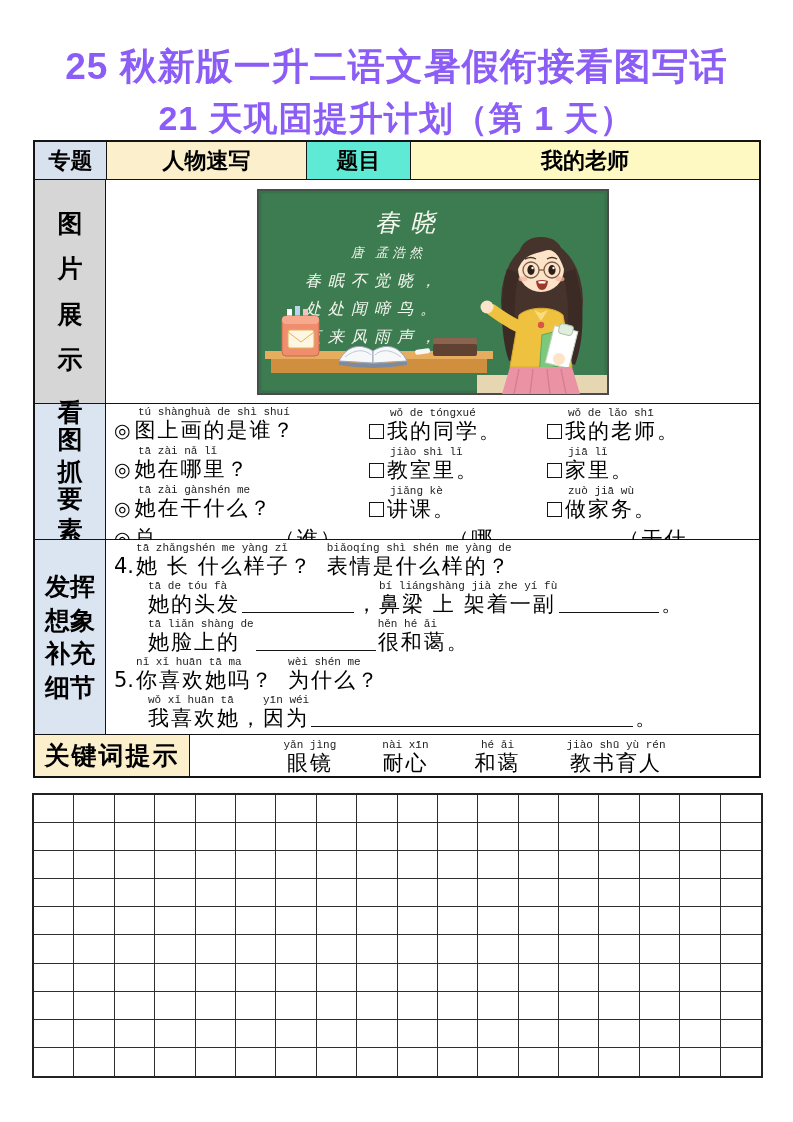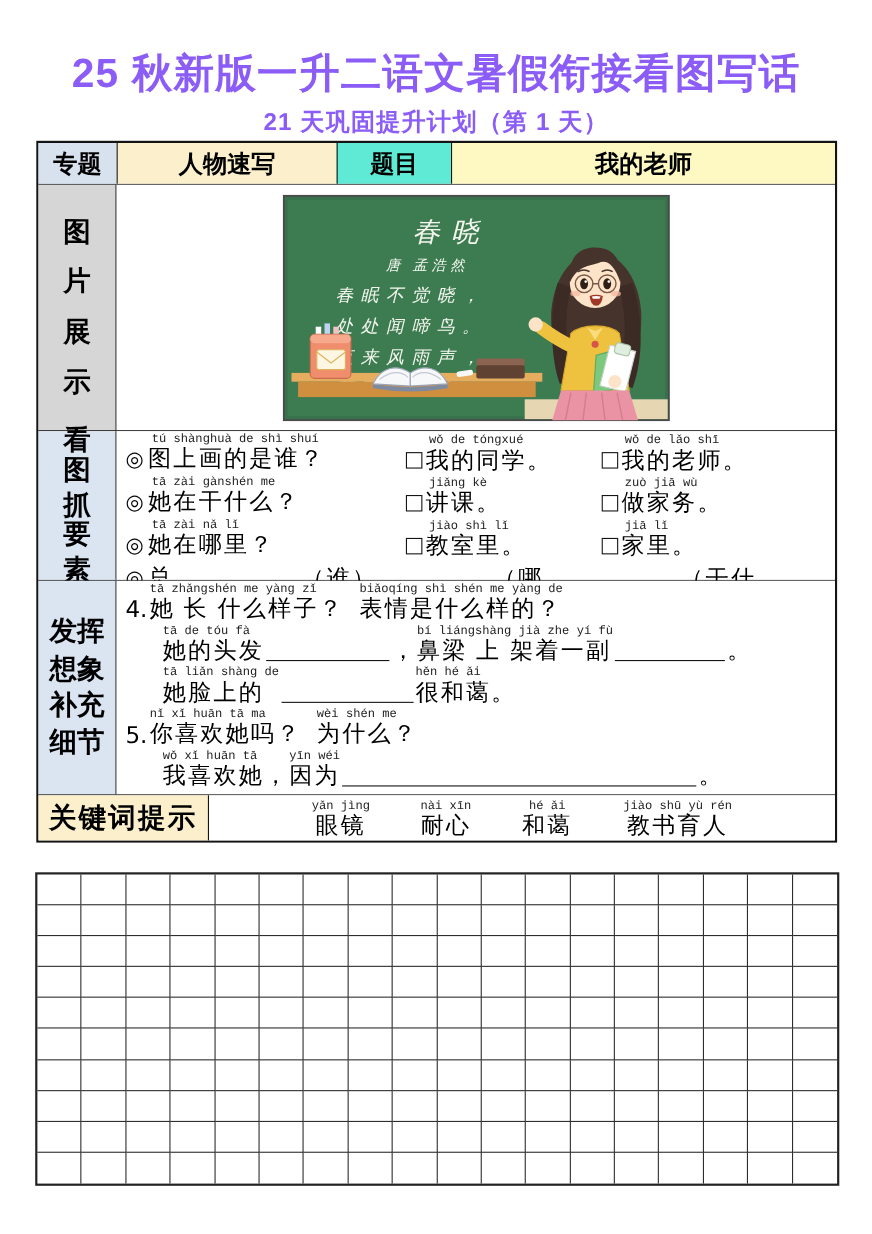--- a/index.html
+++ b/index.html
@@ -3,24 +3,24 @@
 <meta charset="utf-8">
 <style>
   *{box-sizing:border-box;margin:0;padding:0}
   html,body{background:#ffffff}
   body{width:793px;height:1122px;font-family:"Liberation Sans",sans-serif;color:#000}
   .page{position:relative;width:793px;height:1122px;background:#fff;overflow:hidden}
 
   
   .title{position:absolute;left:0;width:100%;text-align:center;font-weight:800;color:#8b5cf6;letter-spacing:1px}
   .t1{top:42px;font-size:37px}
-  .t2{top:96px;font-size:22px}
-
-  
-  .tbl{position:absolute;left:33px;top:128px;width:728px;border:2px solid #141414;background:#fff}
+  .t2{top:96px;font-size:34px}
+
+  
+  .tbl{position:absolute;left:33px;top:140px;width:728px;border:2px solid #141414;background:#fff}
   .trow{display:flex;border-top:1.6px solid #141414}
   .trow:first-child{border-top:none}
   .lbl{width:71px;flex:0 0 71px;border-right:1.6px solid #141414;display:flex;flex-direction:column;
        align-items:center;justify-content:center;font-weight:700;font-size:25px;line-height:1.1;text-align:center}
   .lbl-blue{background:#dbe4f1}
   .lbl-gray{background:#d6d6d6}
   .lbl span{display:block}
   .content{flex:1;background:#fff;min-width:0}
 
   
@@ -206,45 +206,45 @@
             <span class="ctext kai"><span class="checkbox"></span><span>我的同学。</span></span>
           </div>
           <div class="seg ocol2">
             <span class="pinyin pad-box">wǒ  de  lǎo shī</span>
             <span class="ctext kai"><span class="checkbox"></span><span>我的老师。</span></span>
           </div>
         </div>
 
         <div class="qline">
           <div class="seg qcol">
+            <span class="pinyin pad-marker">tā  zài  nǎ   lǐ</span>
+            <span class="ctext kai"><span class="marker">◎</span><span>她在哪里？</span></span>
+          </div>
+          <div class="seg ocol1">
+            <span class="pinyin pad-box">jiào shì   lǐ</span>
+            <span class="ctext kai"><span class="checkbox"></span><span>教室里。</span></span>
+          </div>
+          <div class="seg ocol2">
+            <span class="pinyin pad-box">jiā   lǐ</span>
+            <span class="ctext kai"><span class="checkbox"></span><span>家里。</span></span>
+          </div>
+        </div>
+
+        <div class="qline">
+          <div class="seg qcol">
             <span class="pinyin pad-marker">tā  zài gànshén me</span>
             <span class="ctext kai"><span class="marker">◎</span><span>她在干什么？</span></span>
           </div>
           <div class="seg ocol1">
             <span class="pinyin pad-box">jiǎng kè</span>
             <span class="ctext kai"><span class="checkbox"></span><span>讲课。</span></span>
           </div>
           <div class="seg ocol2">
             <span class="pinyin pad-box">zuò  jiā  wù</span>
             <span class="ctext kai"><span class="checkbox"></span><span>做家务。</span></span>
-          </div>
-        </div>
-
-        <div class="qline">
-          <div class="seg qcol">
-            <span class="pinyin pad-marker">tā  zài  nǎ   lǐ</span>
-            <span class="ctext kai"><span class="marker">◎</span><span>她在哪里？</span></span>
-          </div>
-          <div class="seg ocol1">
-            <span class="pinyin pad-box">jiào shì   lǐ</span>
-            <span class="ctext kai"><span class="checkbox"></span><span>教室里。</span></span>
-          </div>
-          <div class="seg ocol2">
-            <span class="pinyin pad-box">jiā   lǐ</span>
-            <span class="ctext kai"><span class="checkbox"></span><span>家里。</span></span>
           </div>
         </div>
 
         <div class="qline summary-line">
           <span class="sum-text kai"><span class="marker">◎</span><span>总结：</span></span>
           <span class="blank b68"></span>
           <span class="sum-text kai">（谁）在</span>
           <span class="blank b80"></span>
           <span class="sum-text kai">（哪里）</span>
           <span class="blank b76"></span>

